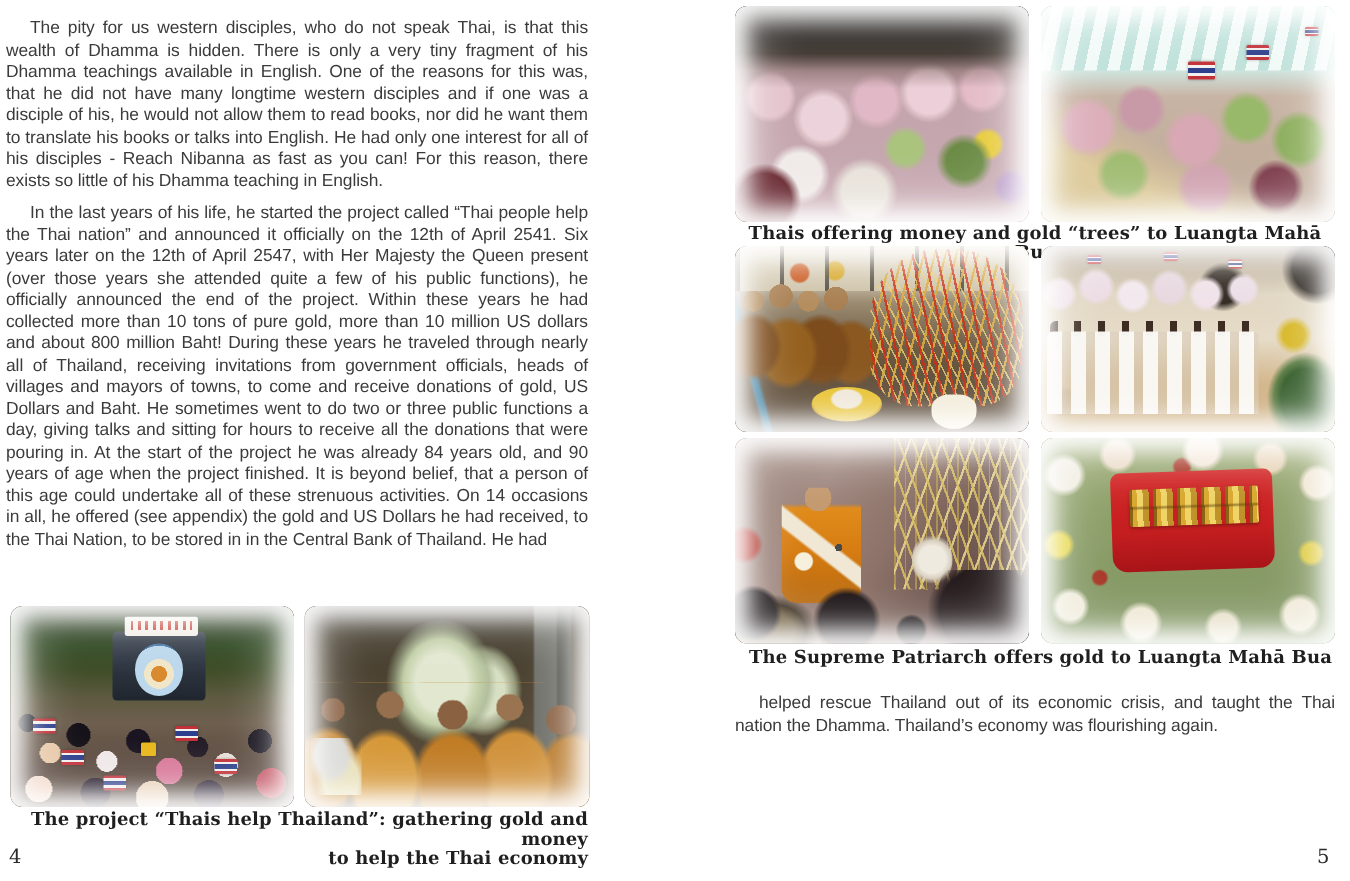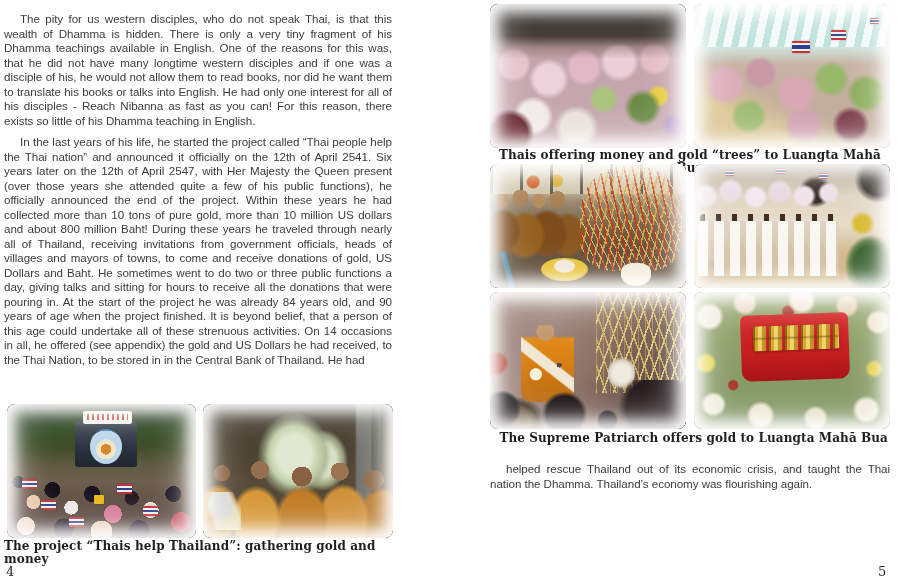--- a/index.html
+++ b/index.html
@@ -7,21 +7,21 @@
           font-family:"Liberation Sans",sans-serif;}
 
   
   .bodytext p{margin:0 0 7px 0;font-size:11.6px;line-height:14.5px;color:#3b3b3b;
               text-align:justify;text-indent:16px;letter-spacing:-0.05px;}
   .lp-text{position:absolute;left:4px;top:12px;width:388px;}
   .rp-text{position:absolute;left:490px;top:446px;width:400px;margin-top:16px;}
 
   .caption{font-family:"DejaVu Serif","Liberation Serif",serif;font-weight:700;
            font-size:12px;line-height:13px;color:#1f1f1f;letter-spacing:.1px;}
-  .lp-caption{position:absolute;left:4px;top:540px;width:388px;text-align:left;}
+  .lp-caption{position:absolute;left:4px;top:540px;width:388px;text-align:right;}
   .rp-cap1{position:absolute;left:490px;top:149px;width:400px;text-align:center;}
   .rp-cap2{position:absolute;left:490px;top:432px;width:398px;text-align:right;}
 
   .pagenum{position:absolute;font-family:"DejaVu Serif","Liberation Serif",serif;
            font-size:13px;color:#2a2a2a;}
   .lp-num{left:6px;top:564px;}
   .rp-num{left:878px;top:564px;}
 
   
   .photorow{position:absolute;display:flex;gap:8px;}
@@ -239,20 +239,21 @@
     </div>
     <div class="photo l2" aria-label="Monks in orange robes seated around a tree of banknotes">
       <div class="monks"></div>
       <div class="table"></div>
       <div class="vig"></div>
     </div>
   </div>
 
   <div class="lp-caption caption">
     <span>The project “Thais help Thailand”: gathering gold and money</span><br>
+    <span>to help the Thai economy</span>
   </div>
 
   <div class="pagenum lp-num">4</div>
 
   <div class="photorow rp-row1">
     <div class="photo r1a" aria-label="Rows of pink and white money trees with flowers before a crowd">
       <div class="vig"></div>
     </div>
     <div class="photo r1b" aria-label="Money trees and Thai flags under a striped tent">
       <div class="awning"></div>

